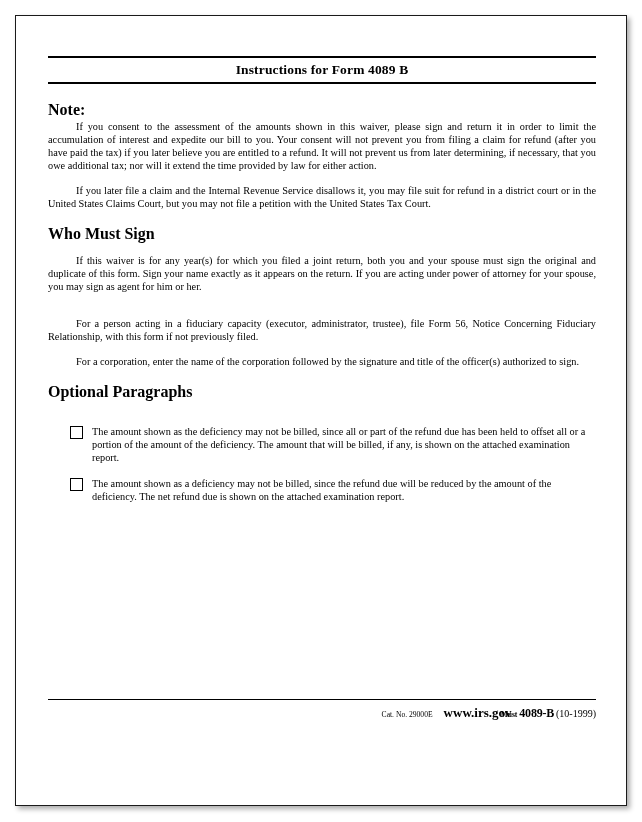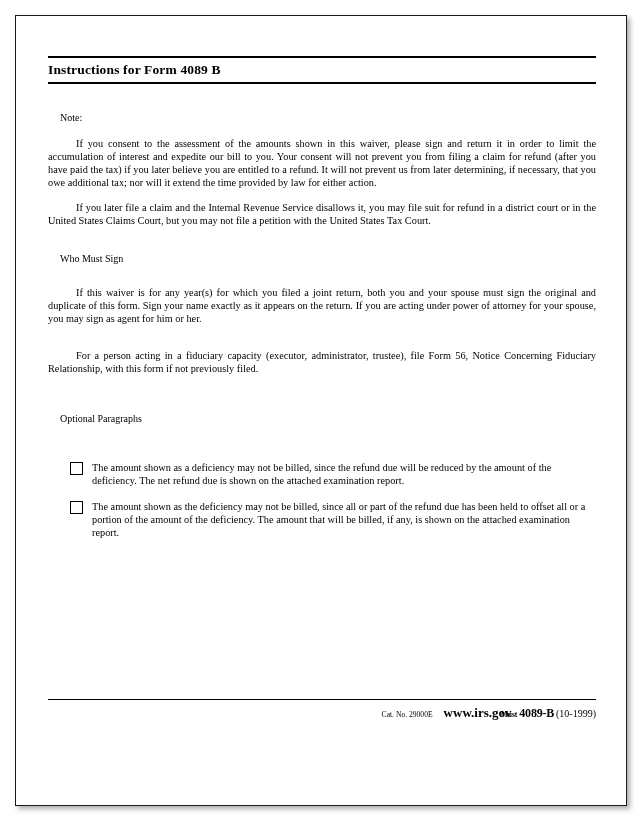--- a/index.html
+++ b/index.html
@@ -42,43 +42,43 @@
     position: absolute;
     top: 40px;
     left: 0;
     width: 548px;
   }
   .rule-heavy {
     height: 0;
     border-top: 2px solid #000;
   }
   .doc-title {
-    text-align: left;
+    text-align: center;
     font-size: 13.5px;
     font-weight: bold;
     letter-spacing: 0.15px;
     padding: 4px 0 4px 0;
     line-height: 1.15;
   }
 
   
   .doc-body {
     position: absolute;
     top: 84px;
     left: 0;
     width: 548px;
     font-size: 10.3px;
     line-height: 1.265;
     text-align: justify;
   }
 
   .section-head {
-    font-weight: normal;
-    font-size: 10px;
-    margin: 12px;
+    font-weight: bold;
+    font-size: 16px;
+    margin: 0;
     text-align: left;
   }
   .gap-sm { height: 9px; }
   .gap-md { height: 12px; }
   .gap-lg { height: 14px; }
 
   p.para {
     margin: 0;
     text-indent: 28px;
     text-align: justify;
@@ -177,38 +177,39 @@
 
       <div class="gap-md"></div>
 
 
       <div class="gap-md"></div>
 
       <p class="para">For a person acting in a fiduciary capacity (executor, administrator, trustee), file Form 56, Notice Concerning Fiduciary Relationship, with this form if not previously filed.</p>
 
       <div class="gap-md"></div>
 
+      <p class="para">For a corporation, enter the name of the corporation followed by the signature and title of the officer(s) authorized to sign.</p>
 
       <div class="gap-lg"></div>
 
       <div class="section-head">Optional Paragraphs</div>
 
       <div class="gap-sm"></div>
 
 
       <div class="gap-lg"></div>
+
+      <div class="check-row">
+        <span class="checkbox"></span>
+        <span class="check-text">The amount shown as the deficiency may not be billed, since all or part of the refund due has been held to offset all or a portion of the amount of the deficiency. The amount that will be billed, if any, is shown on the attached examination report.</span>
+      </div>
 
       <div class="check-row">
         <span class="checkbox"></span>
         <span class="check-text">The amount shown as a deficiency may not be billed, since the refund due will be reduced by the amount of the deficiency. The net refund due is shown on the attached examination report.</span>
-      </div>
-
-      <div class="check-row">
-        <span class="checkbox"></span>
-        <span class="check-text">The amount shown as the deficiency may not be billed, since all or part of the refund due has been held to offset all or a portion of the amount of the deficiency. The amount that will be billed, if any, is shown on the attached examination report.</span>
       </div>
 
     </div>
 
     <div class="doc-footer">
       <div class="footer-rule"></div>
       <div class="footer-row">
         <span class="footer-cat">Cat. No. 29000E</span>
         <span class="footer-web">www.irs.gov</span>
         <span class="footer-form">

